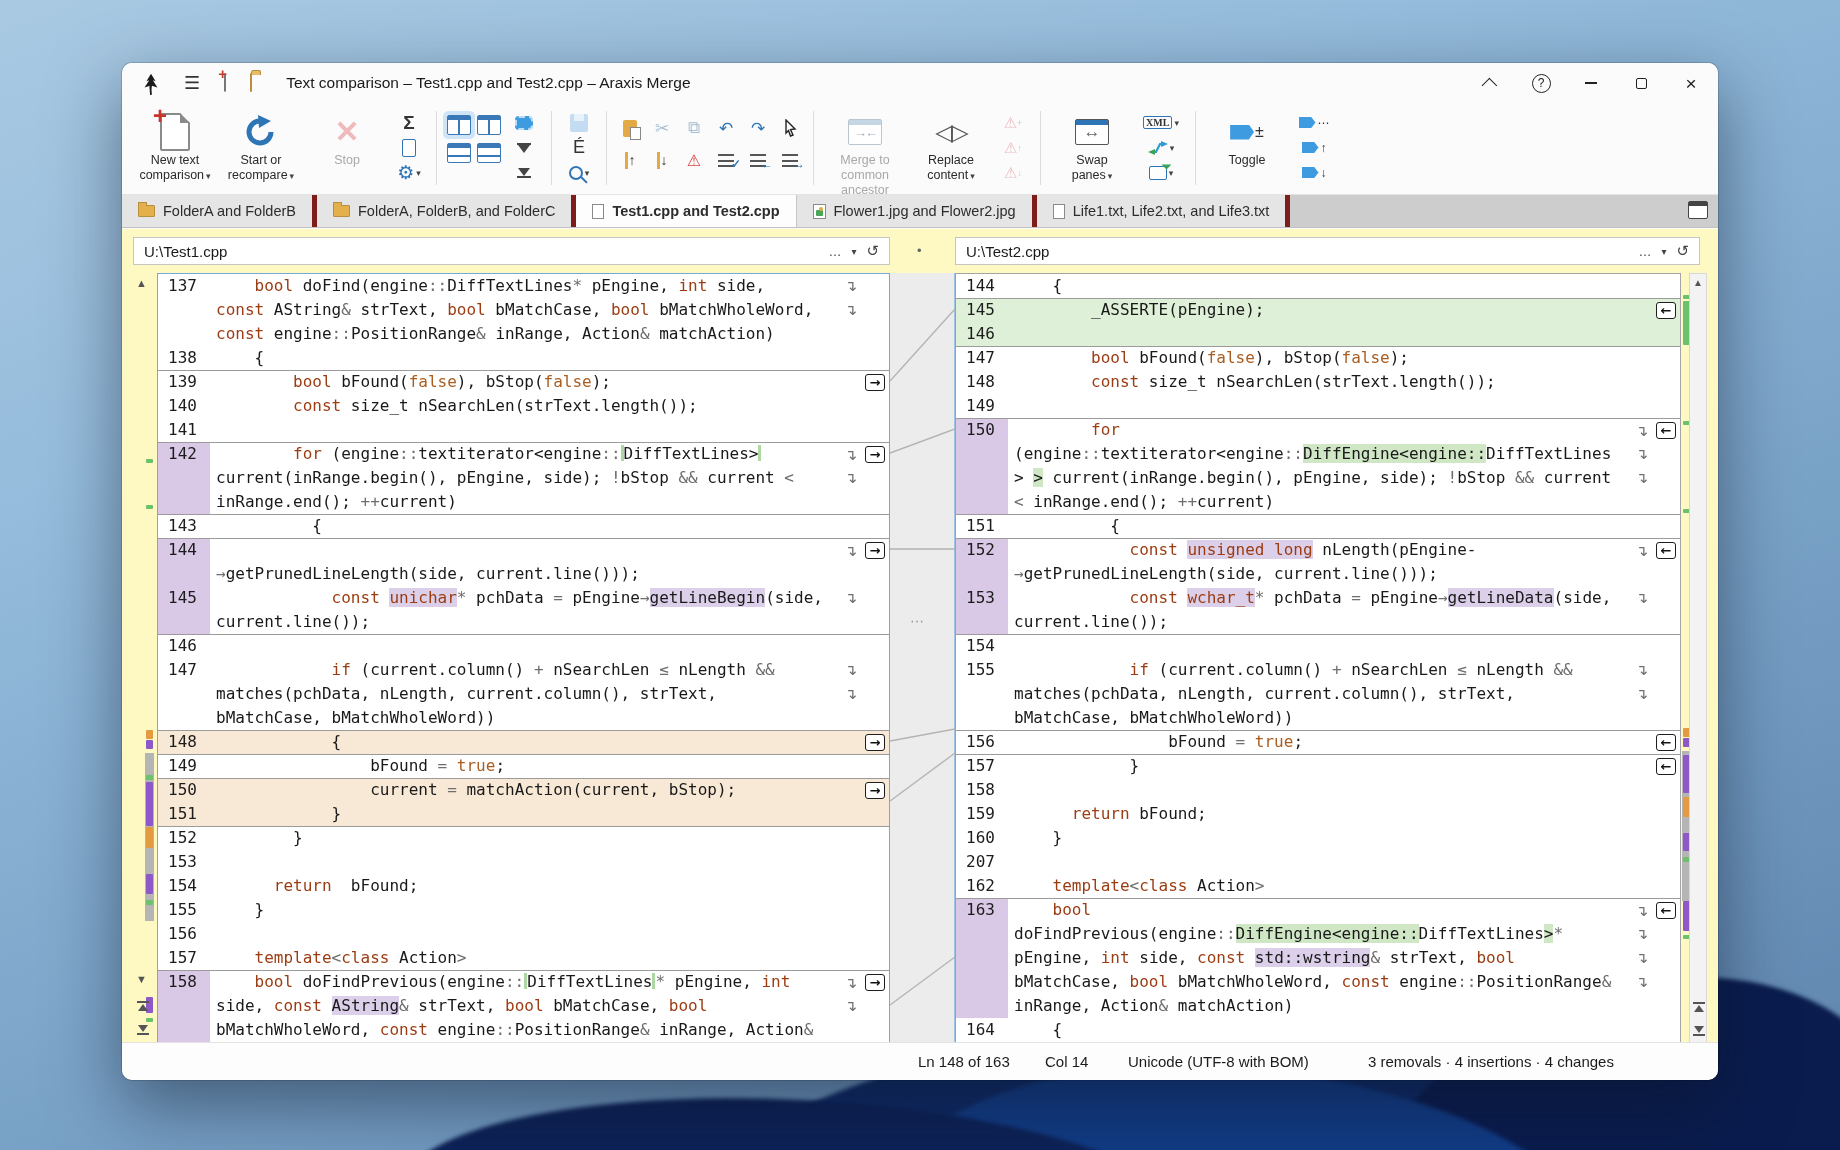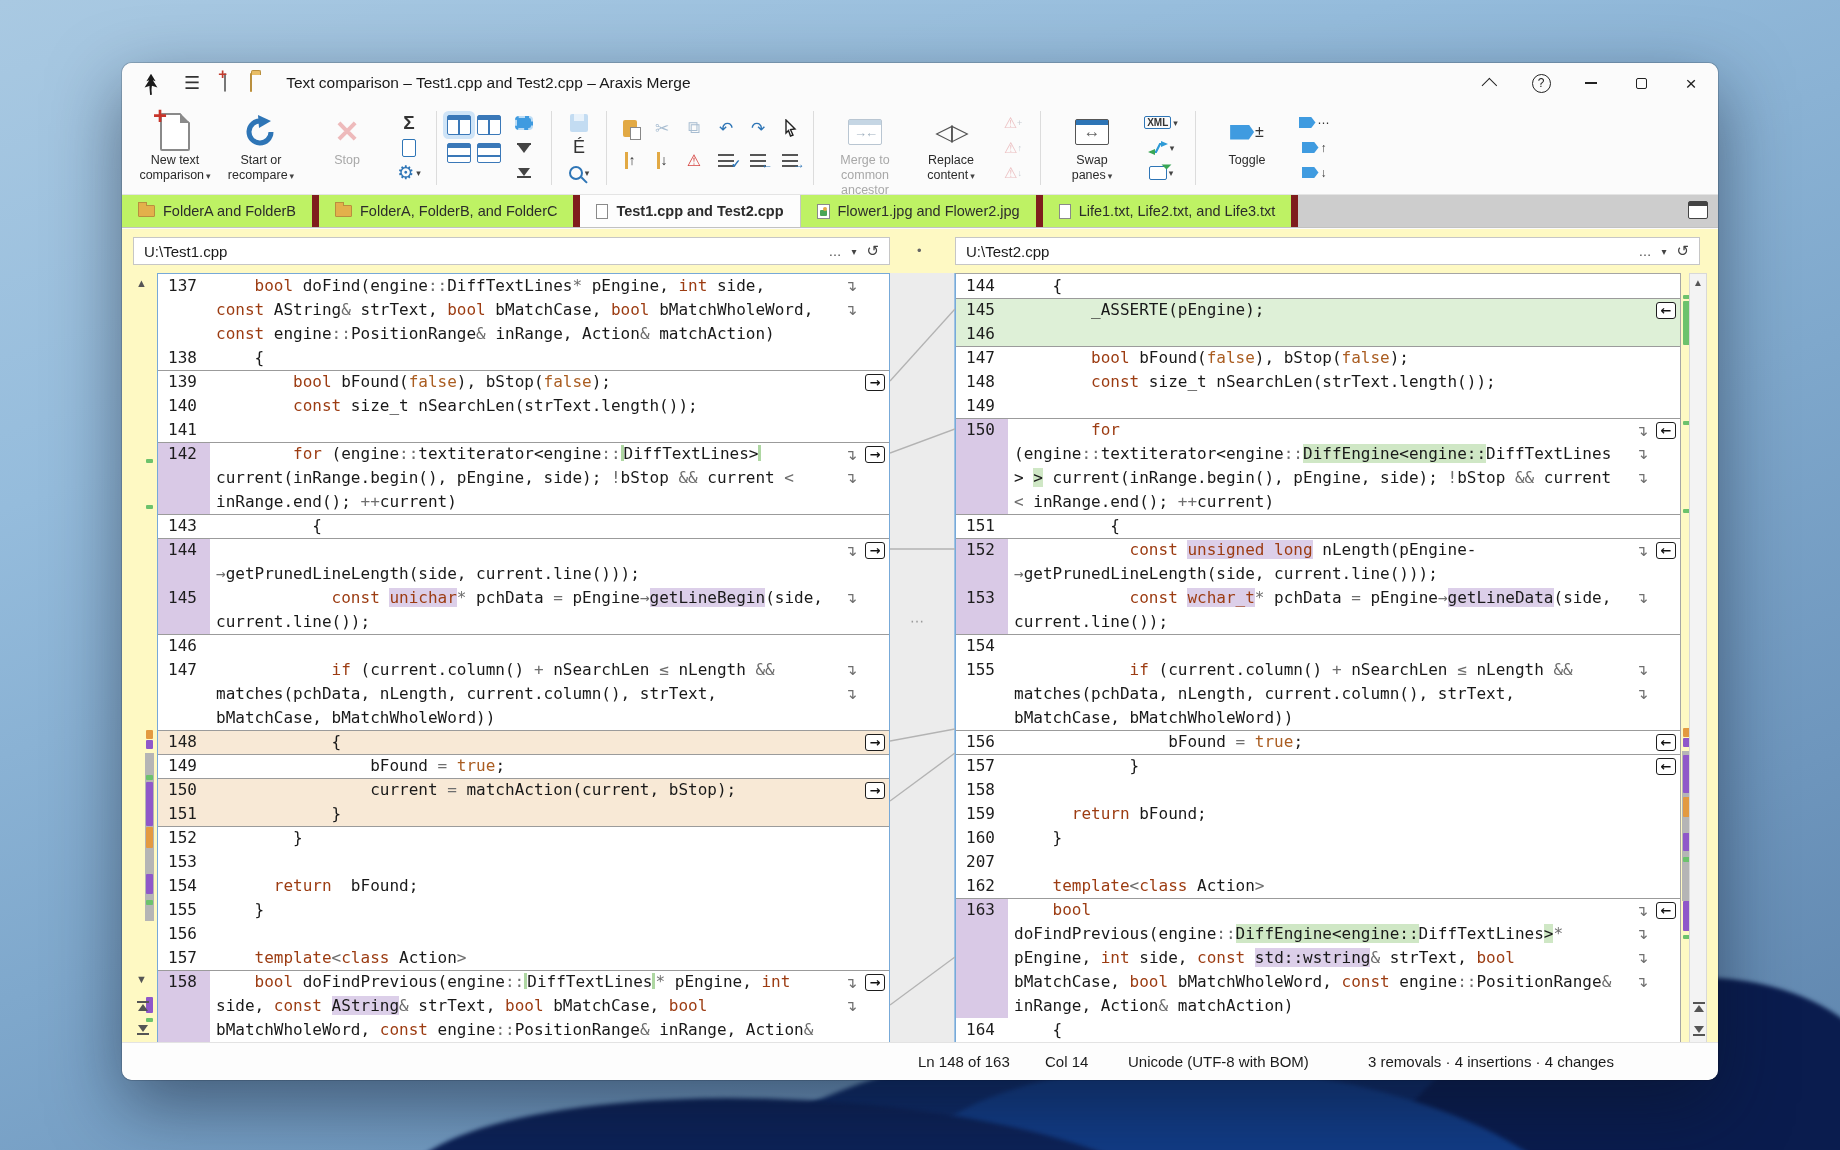--- a/index.html
+++ b/index.html
@@ -98,21 +98,21 @@
   .zigzag { width:20px; height:14px; }
   .ic-export { width:18px; height:14px; border:1.4px solid #2e75b6; border-radius:2px; position:relative; background:#fff; }
   .ic-export:after { content:""; position:absolute; right:-4px; top:-6px; width:0; height:0; border-left:7px solid transparent; border-bottom:7px solid #3aa655; transform:rotate(45deg); }
   .bmark { width:24px; height:15px; background:#3f9be0; clip-path:polygon(0 0,78% 0,100% 50%,78% 100%,0 100%); }
   .bm-sm { width:17px; height:11px; background:#3f9be0; clip-path:polygon(0 0,75% 0,100% 50%,75% 100%,0 100%); }
   .bmacc { font-size:12px; color:#333; margin-left:2px; }
   .pm { font-size:16px; color:#333; margin-left:1px; }
 
   
   .tabbar { height:33px; background:#cdcdcd; display:flex; align-items:stretch; position:relative; border-bottom:1px solid #c2c2c2; }
-  .tab { display:flex; align-items:center; gap:8px; padding:0 16px; font-size:14.5px; color:#2c2c2c; background:#bef264; border-right:7px solid #7f1d1d; }
+  .tab { display:flex; align-items:center; gap:8px; padding:0 16px; font-size:14.5px; color:#2c2c2c; background:#e5e5e5; border-right:5px solid #7f1d1d; }
   .tab.active { background:#fdfdfd; font-weight:bold; border-right:1px solid #c5c5c5; }
   .ti-folder { width:17px; height:12px; background:#e3b04b; border:1px solid #b98f3e; border-radius:1px; position:relative; }
   .ti-folder:before { content:""; position:absolute; left:-1px; top:-4px; width:7px; height:3px; background:#e3b04b; border:1px solid #b98f3e; border-bottom:none; }
   .ti-file { width:12px; height:15px; background:#fff; border:1px solid #8a8a8a; position:relative; }
   .ti-img { width:13px; height:15px; background:#fff; border:1px solid #8a8a8a; position:relative; }
   .ti-img:before { content:""; position:absolute; left:2px; bottom:2px; width:7px; height:6px; background:#4aa557; border-radius:1px; }
   .ti-img:after { content:""; position:absolute; right:2px; bottom:7px; width:4px; height:4px; background:#e2a944; border-radius:50%; }
   .tab-winicon { position:absolute; right:10px; top:6px; width:20px; height:18px; border:1.6px solid #444; border-radius:2px; background:#fff; }
   .tab-winicon:before { content:""; position:absolute; left:0; right:0; top:0; height:4px; background:#444; }
 
@@ -359,21 +359,21 @@
       </div>
       <div class="vsep"></div>
       <div class="tbtn">
         <div class="ticon">
             <span class="ic-swapwin">
               <span>↔</span>
             </span>
           </div>
         <div class="tlabel"><span>Swap</span><br><span>panes</span><span class="dd">▾</span></div>
       </div>
-      <div class="minicol" style="width:52px;">
+      <div class="minicol" style="width:52px;font-family:Liberation Serif, serif;">
         <div>
             <span class="xmlbox">XML</span>
             <span class="dd">▾</span>
           </div>
         <div>
           <svg class="zigzag" viewBox="0 0 20 14">
               <path d="M2 11 L8 11 L12 3 L15 3" stroke="#2e9ad6" stroke-width="2.2" fill="none"></path>
               <path d="M13 0 L20 3 L13 6 Z" fill="#2e9ad6"></path>
               <path d="M7 8 L0 11 L7 14 Z" fill="#3aa655"></path>
             </svg>

